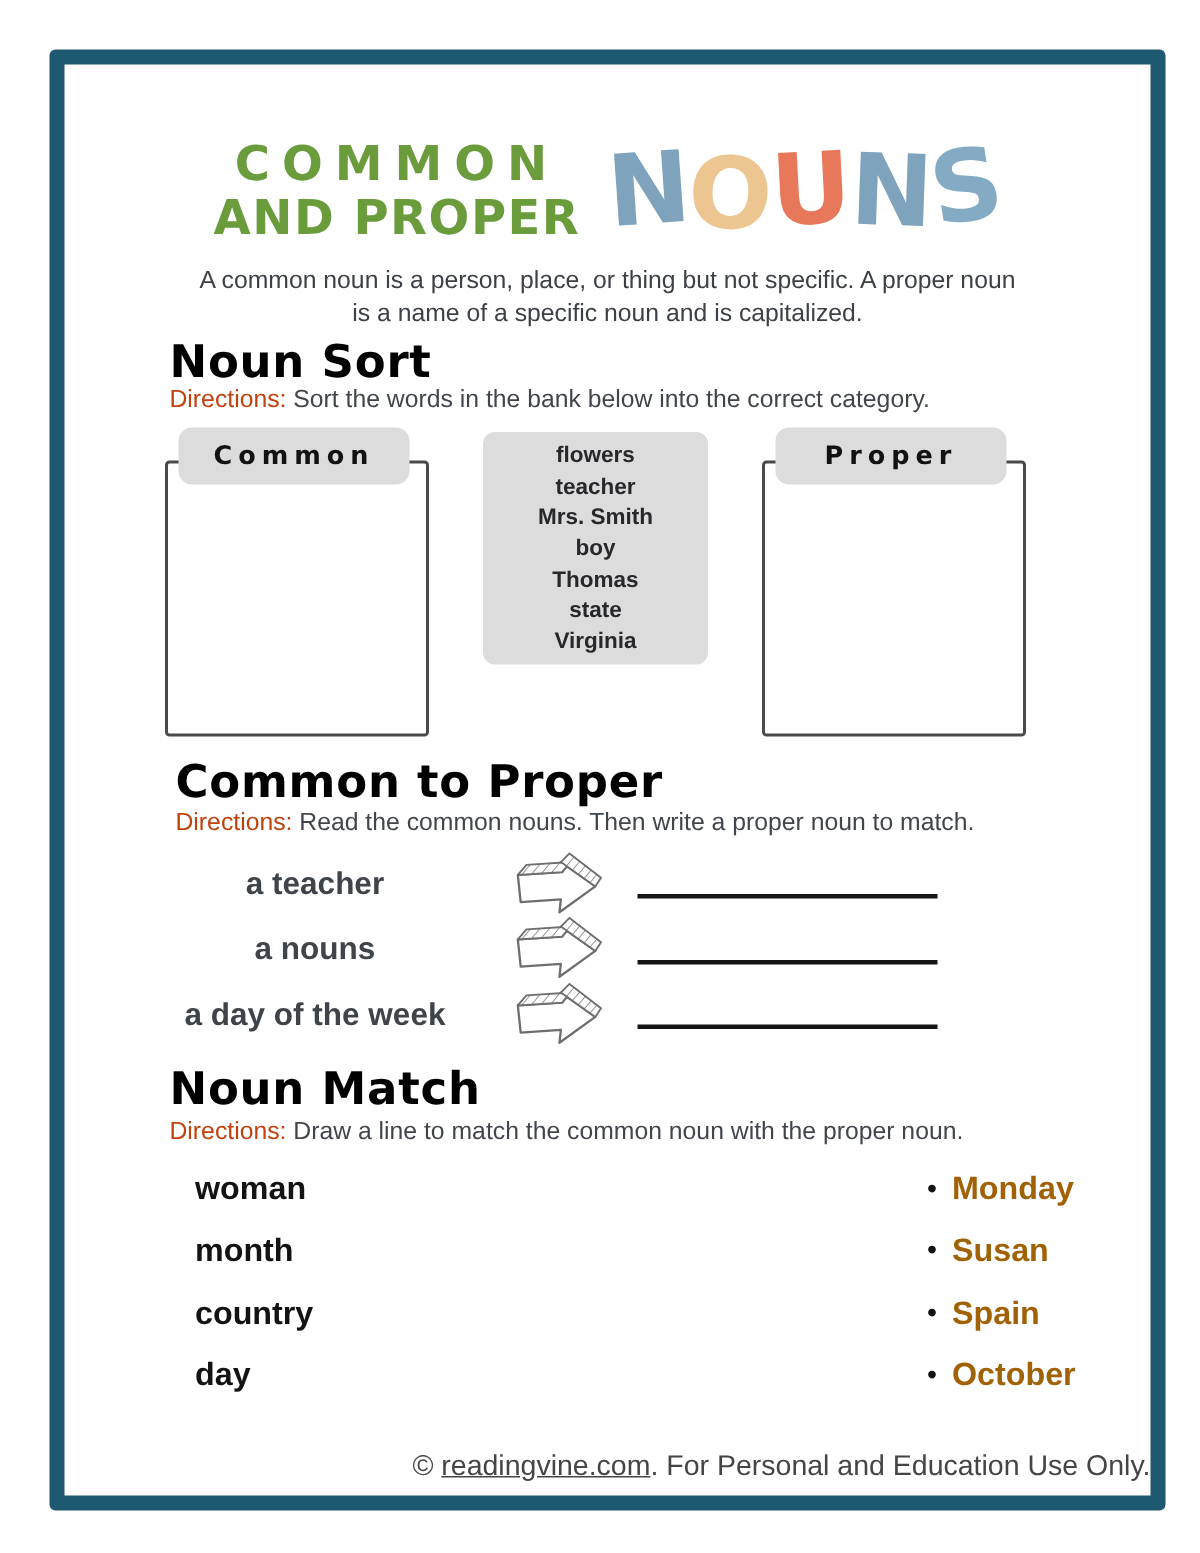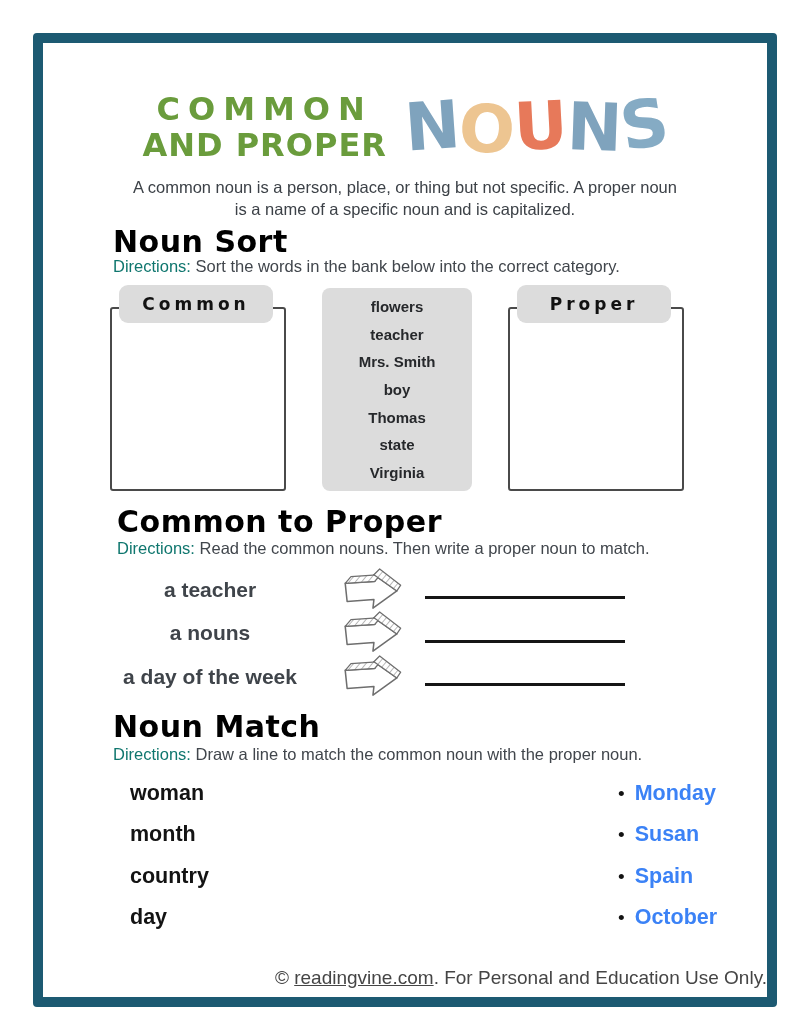--- a/index.html
+++ b/index.html
@@ -19,49 +19,49 @@
   .noun-letter:nth-child(3){transform:rotate(-3deg);}
   .noun-letter:nth-child(4){transform:rotate(2deg) translateY(1px);}
   .noun-letter:nth-child(5){transform:rotate(-9deg) translateY(-2px);}
 
   
   .intro{position:absolute;top:133px;left:0;width:100%;text-align:center;font-size:16.5px;line-height:22px;color:#3c4147;font-weight:500;}
 
   
   .sec-heading{position:absolute;font-family:"DejaVu Sans",sans-serif;font-weight:bold;font-size:30px;color:#000000;letter-spacing:0.5px;}
   .directions{position:absolute;font-size:16.5px;color:#41464c;}
-  .directions .dlabel{color:#0f766e;}
+  .directions .dlabel{color:#c2410c;}
 
   
   .sort-area{position:absolute;top:242px;left:0;width:100%;height:212px;}
   .sort-box{position:absolute;top:22px;width:172px;height:180px;background:#fff;border:2px solid #4a4a4a;border-radius:3px;}
   .box-common{left:67px;}
   .box-proper{left:465px;}
   .sort-tab{position:absolute;top:0;width:154px;height:38px;background:#dcdcdc;border-radius:9px;display:flex;align-items:center;justify-content:center;
             font-family:"DejaVu Sans",sans-serif;font-weight:bold;font-size:17px;letter-spacing:4px;color:#121212;}
   .tab-common{left:76px;}
   .tab-proper{left:474px;}
-  .word-bank{position:absolute;left:279px;top:3px;width:150px;height:203px;background:#dcdcdc;border-radius:8px;
+  .word-bank{position:absolute;left:279px;top:3px;width:150px;height:155px;background:#dcdcdc;border-radius:8px;
              display:flex;flex-direction:column;justify-content:space-around;align-items:center;padding:5px 0;box-sizing:border-box;
              font-weight:bold;font-size:15px;color:#26282b;}
 
   
   .c2p-rows{position:absolute;top:525px;left:0;width:100%;}
   .c2p-row{display:flex;align-items:center;height:43.5px;}
   .c2p-label{width:246px;margin-left:44px;text-align:center;font-weight:bold;font-size:21px;color:#3f444a;}
   .arrow-icon{margin-left:8px;flex:0 0 auto;}
   .write-line{width:200px;margin-left:22px;border-bottom:3px solid #151515;height:0;transform:translateY(8px);}
 
   
   .match-rows{position:absolute;top:729px;left:0;width:100%;}
   .match-row{position:relative;height:41.5px;margin-left:18px;}
   .match-left{position:absolute;left:69px;top:50%;transform:translateY(-50%);font-weight:bold;font-size:21.5px;color:#131313;}
   .match-right{position:absolute;left:557px;top:50%;transform:translateY(-50%);display:flex;align-items:center;gap:10px;}
   .match-bullet{font-size:19px;color:#131313;line-height:1;}
-  .match-word{font-weight:bold;font-size:21.5px;color:#3b82f6;}
+  .match-word{font-weight:bold;font-size:21.5px;color:#a16207;}
 
   
   .footer{position:absolute;bottom:8px;left:0;width:100%;text-align:right;font-size:19px;color:#454545;}
   .footer a{color:#454545;text-decoration:underline;}
 </style>
 </head>
 <body>
 
 <svg width="0" height="0" style="position:absolute" aria-hidden="true">
   <defs>

